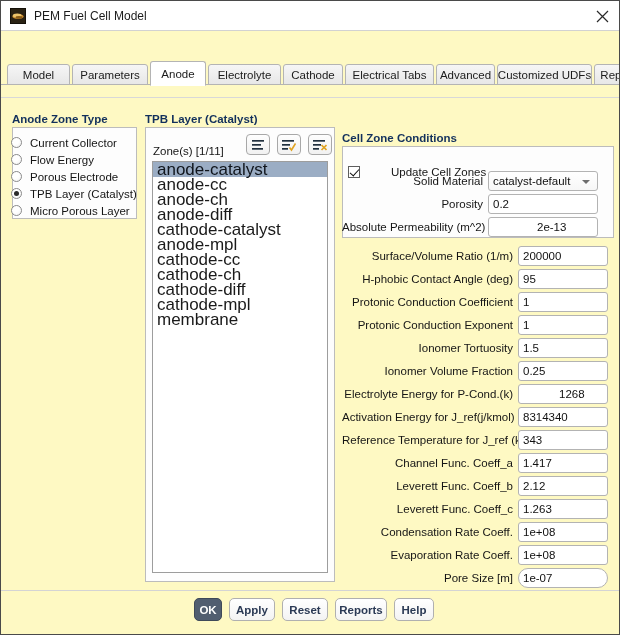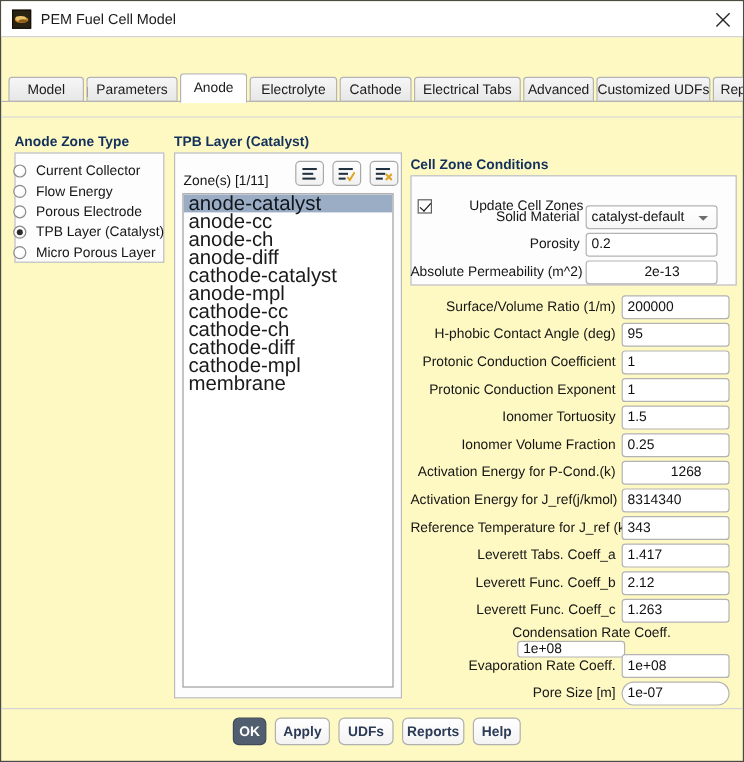--- a/index.html
+++ b/index.html
@@ -493,59 +493,59 @@
       </div>
       <div class="frow" style="left: 341px; top: 337px; width: 268px;">
         <div class="flabel" style="width: 176px;">Ionomer Tortuosity</div>
         <input class="finput" value="1.5" style="width: 90px;">
       </div>
       <div class="frow" style="left: 341px; top: 360px; width: 268px;">
         <div class="flabel" style="width: 176px;">Ionomer Volume Fraction</div>
         <input class="finput" value="0.25" style="width: 90px;">
       </div>
       <div class="frow" style="left: 341px; top: 383px; width: 268px;">
-        <div class="flabel" style="width: 176px;">Activation Energy for P-Cond.(k)</div>
+        <div class="flabel" style="width: 176px;">Electrolyte Energy for P-Cond.(k)</div>
         <input class="finput" value="1268" style="width: 90px; padding-left: 40px;">
       </div>
       <div class="frow" style="left: 341px; top: 406px; width: 268px;">
         <div class="flabel" style="width: 176px;">Activation Energy for J_ref(j/kmol)</div>
         <input class="finput" value="8314340" style="width: 90px;">
       </div>
       <div class="frow" style="left: 341px; top: 429px; width: 268px;">
         <div class="flabel" style="width: 176px;">Reference Temperature for J_ref (k)</div>
         <input class="finput" value="343" style="width: 90px;">
       </div>
       <div class="frow" style="left: 341px; top: 452px; width: 268px;">
-        <div class="flabel" style="width: 176px;">Leverett Tabs. Coeff_a</div>
+        <div class="flabel" style="width: 176px;">Channel Func. Coeff_a</div>
         <input class="finput" value="1.417" style="width: 90px;">
       </div>
       <div class="frow" style="left: 341px; top: 475px; width: 268px;">
         <div class="flabel" style="width: 176px;">Leverett Func. Coeff_b</div>
         <input class="finput" value="2.12" style="width: 90px;">
       </div>
       <div class="frow" style="left: 341px; top: 498px; width: 268px;">
         <div class="flabel" style="width: 176px;">Leverett Func. Coeff_c</div>
         <input class="finput" value="1.263" style="width: 90px;">
       </div>
-      <div class="frow" style="left: 341px; top: 521px; width: 268px; flex-direction: column;">
+      <div class="frow" style="left: 341px; top: 521px; width: 268px;">
         <div class="flabel" style="width: 176px;">Condensation Rate Coeff.</div>
         <input class="finput" value="1e+08" style="width: 90px;">
       </div>
       <div class="frow" style="left: 341px; top: 544px; width: 268px;">
         <div class="flabel" style="width: 176px;">Evaporation Rate Coeff.</div>
         <input class="finput" value="1e+08" style="width: 90px;">
       </div>
       <div class="frow" style="left: 341px; top: 567px; width: 268px;">
         <div class="flabel" style="width: 176px;">Pore Size [m]</div>
         <input class="finput" value="1e-07" style="width: 90px; border-radius: 10px;">
       </div>
     </div>
 
   <div class="footer-sep"></div>
   <div id="footer">
       <div class="btn primary" style="left: 193px; width: 28px;">OK</div>
       <div class="btn" style="left: 228px; width: 46px;">Apply</div>
-      <div class="btn" style="left: 281px; width: 46px;">UDFs</div>
+      <div class="btn" style="left: 281px; width: 46px;">Reset</div>
       <div class="btn" style="left: 334px; width: 52px;">Reports</div>
       <div class="btn" style="left: 393px; width: 40px;">Help</div>
     </div>
 
 </div>
 
 </body></html>

